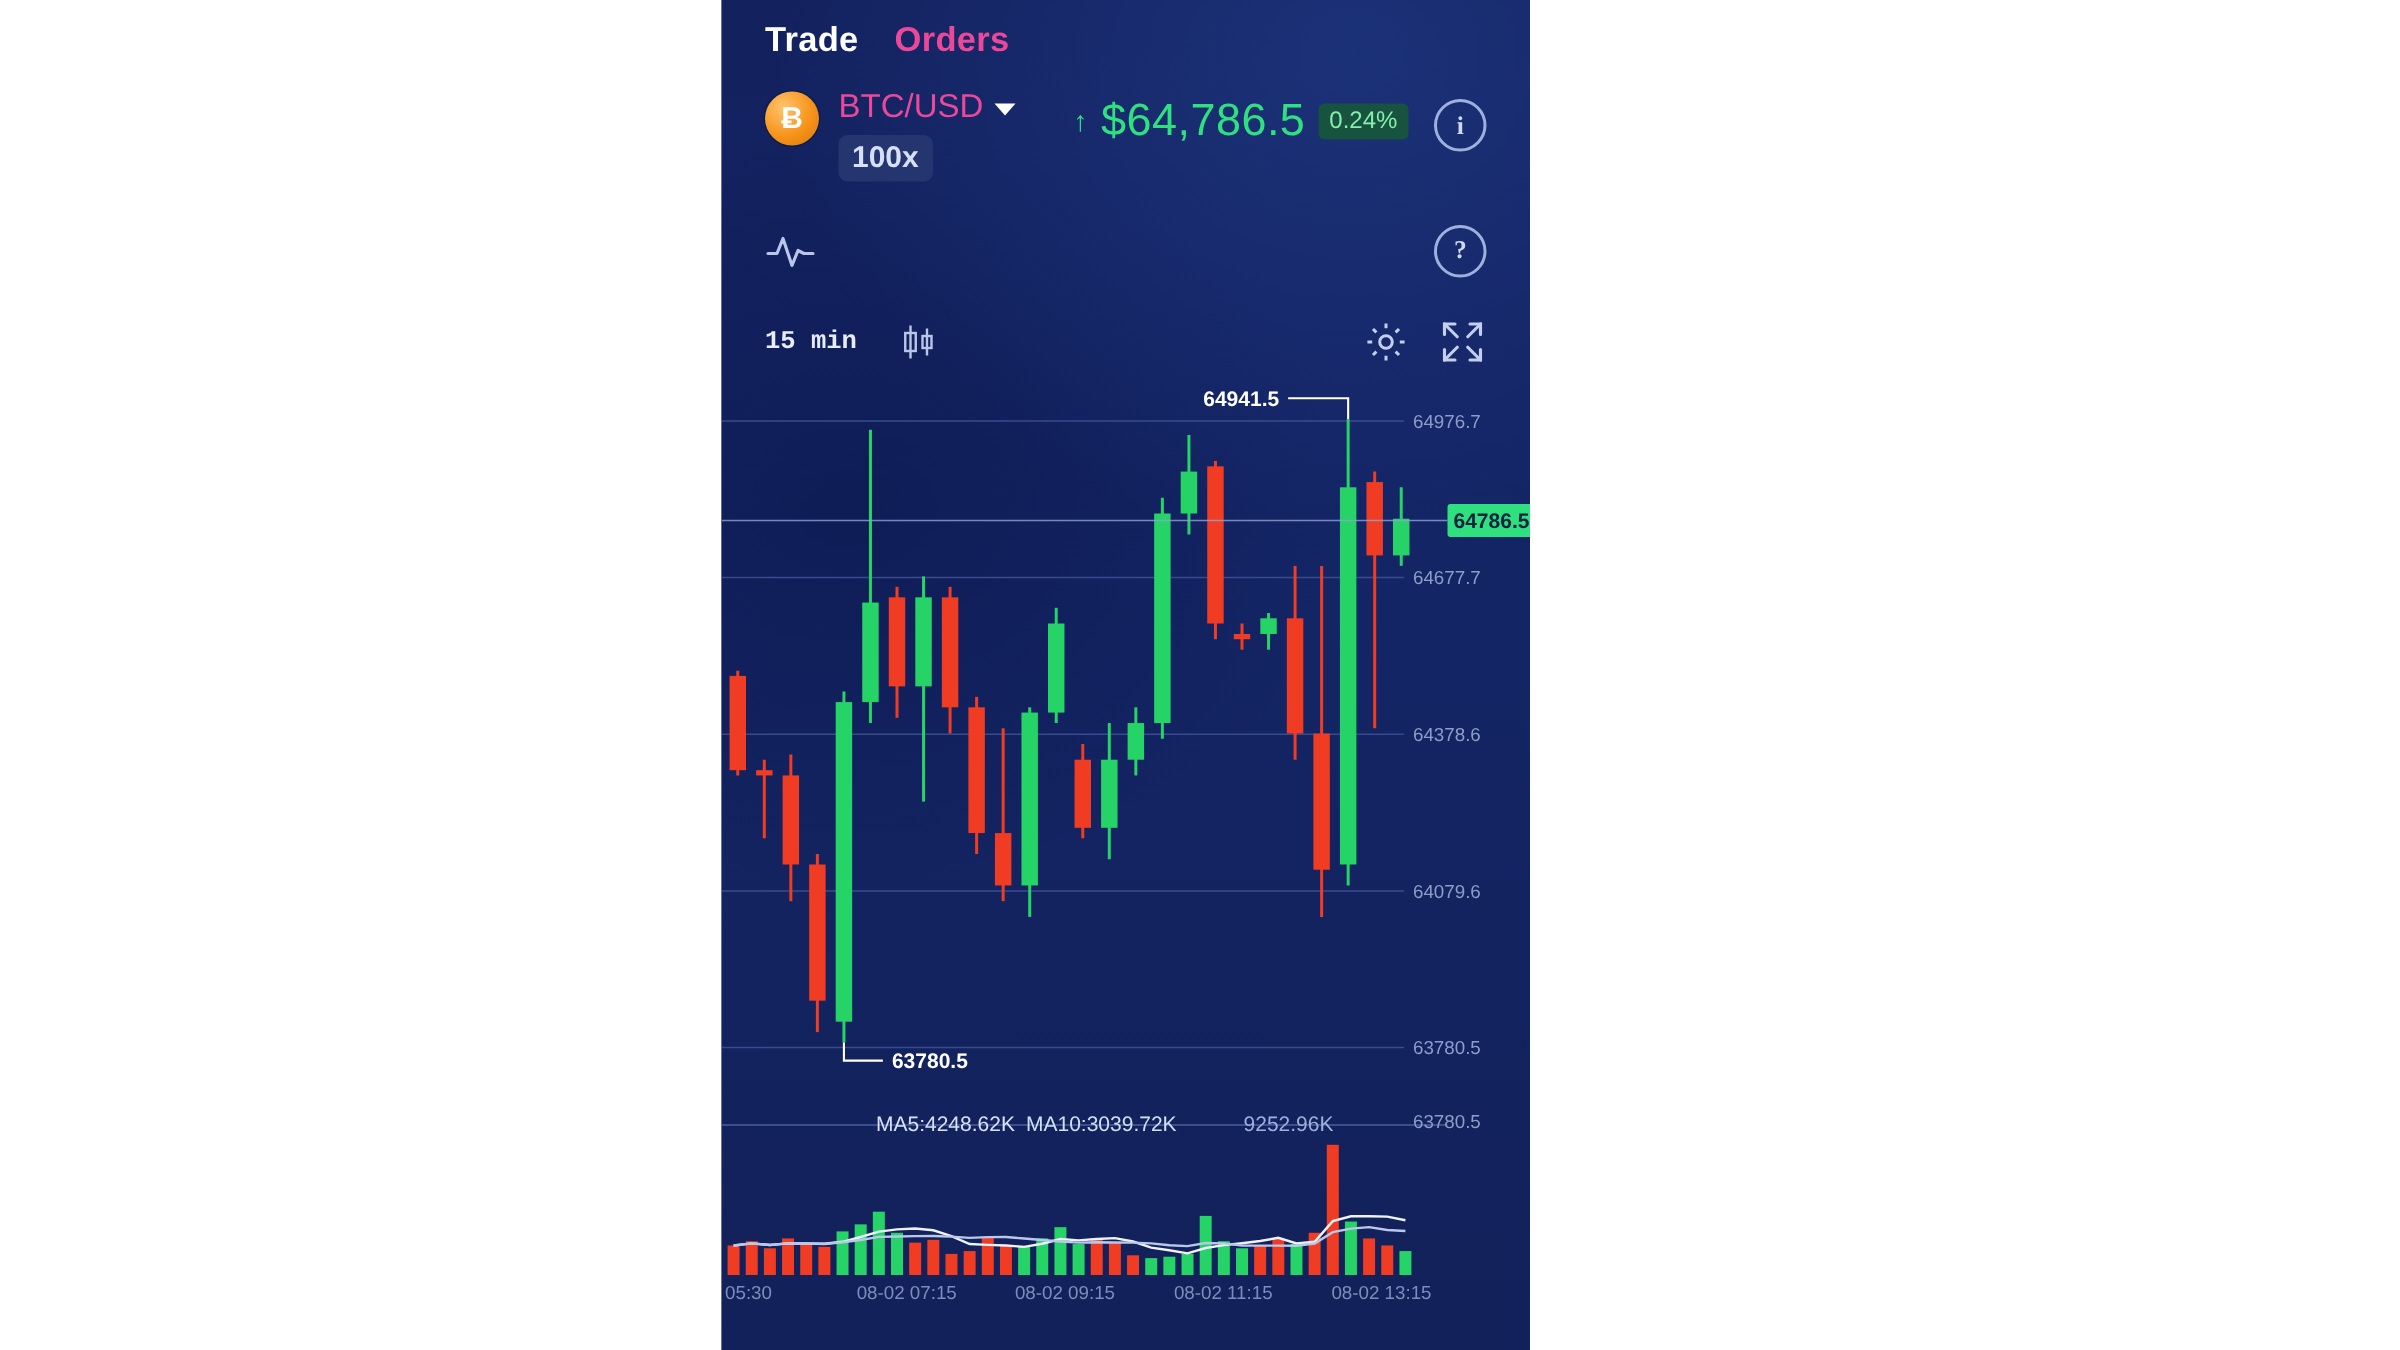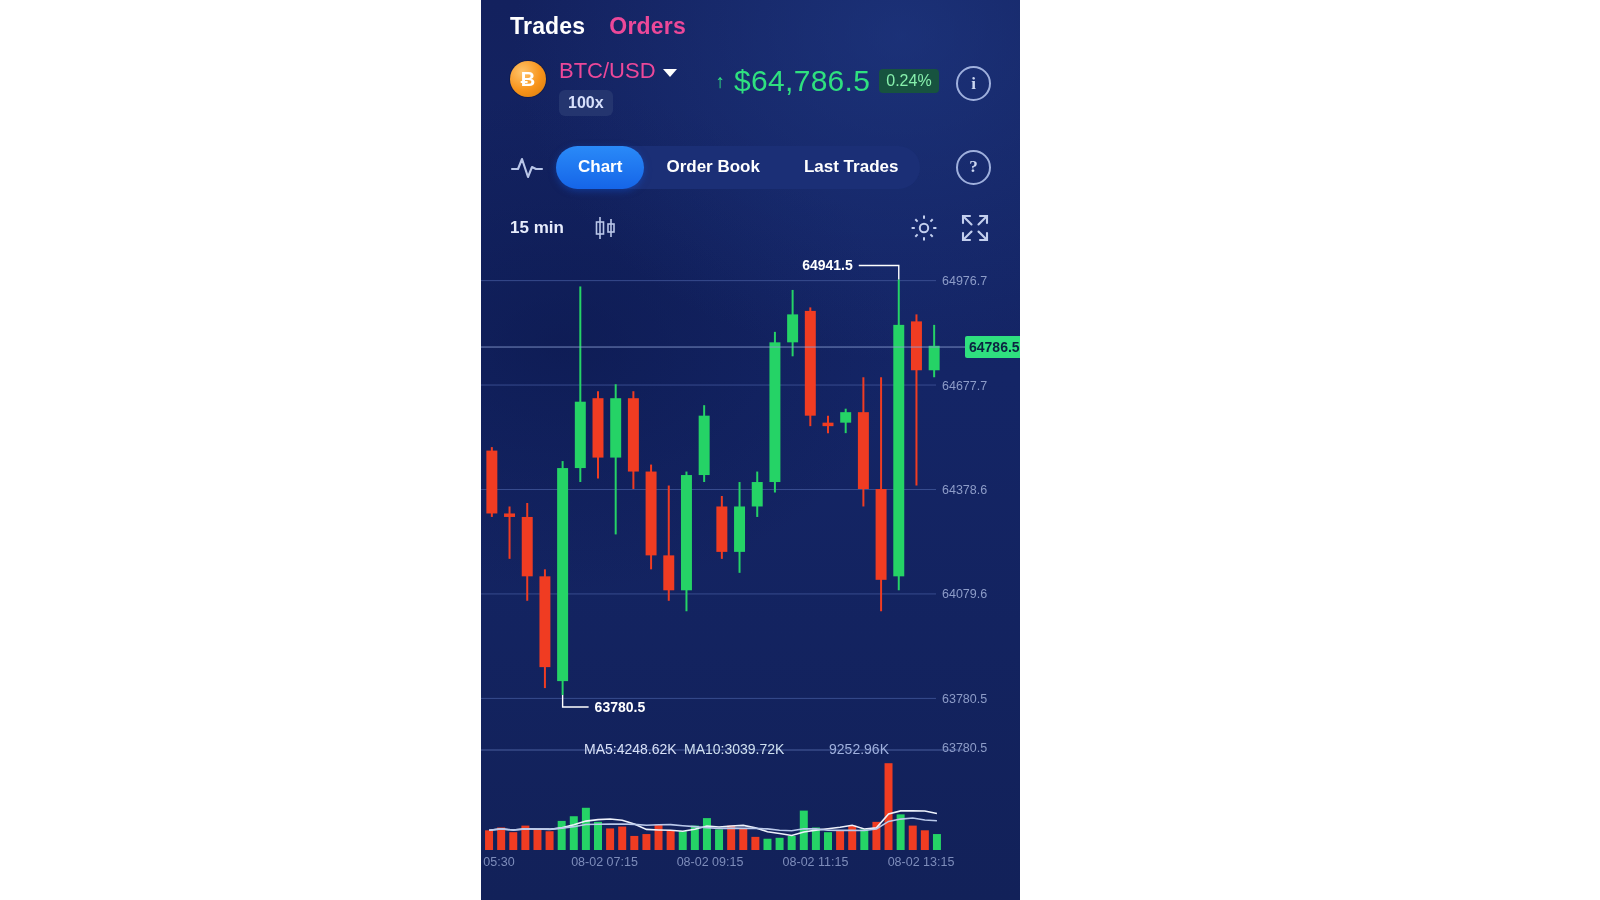--- a/index.html
+++ b/index.html
@@ -38,21 +38,21 @@
     background:radial-gradient(circle at 34% 30%,#ffc46b 0%,#f7931a 55%,#d67a09 100%);
     display:flex;align-items:center;justify-content:center;
     color:#fff;font-weight:bold;font-size:20px;flex:none;margin-top:3px;
     box-shadow:0 0 0 1px rgba(0,0,0,.18);
   }
   .pairblock{margin-left:13px;}
   .pairname{display:flex;align-items:center;gap:7px;color:#ec4899;font-size:22px;font-weight:500;line-height:26px;}
   .chev{width:0;height:0;border-left:7px solid transparent;border-right:7px solid transparent;border-top:8px solid #ffffff;margin-top:3px;}
   .lev{
     display:inline-block;margin-top:6px;background:#24356f;color:#d7e0fb;
-    font-size:16px;font-weight:bold;padding:4px 9px;border-radius:6px;
+    font-size:20px;font-weight:bold;padding:4px 9px;border-radius:6px;
   }
   .pricewrap{display:flex;align-items:center;gap:9px;margin-left:39px;margin-top:6px;}
   .arrowup{color:#2fe07f;font-size:19px;line-height:19px;}
   .price{color:#2fe07f;font-size:30px;font-weight:500;letter-spacing:.3px;}
   .pct{background:#17533f;color:#86efac;font-size:16px;padding:3px 7px;border-radius:4px;}
   .circbtn{
     margin-left:auto;width:31px;height:31px;border-radius:50%;
     border:2px solid #9fb0dd;color:#cdd8f2;
     display:flex;align-items:center;justify-content:center;
     font-size:17px;font-family:"Liberation Serif", serif;font-weight:bold;margin-top:8px;flex:none;
@@ -66,21 +66,21 @@
     background:#1b2f76;border-radius:22px;height:43px;padding:0;
   }
   .seg{
     height:43px;display:flex;align-items:center;justify-content:center;
     color:#ffffff;font-size:17px;font-weight:bold;padding:0 22px;border-radius:22px;white-space:nowrap;
   }
   .seg.active{background:linear-gradient(180deg,#2a8af8 0%,#1565e8 100%);box-shadow:0 2px 7px rgba(17,79,200,.5);}
   .helpbtn{margin-left:auto;margin-top:0;}
 
   
-  .ctrow{display:flex;align-items:center;padding:0 29px;height:60px;}
+  .ctrow{display:flex;align-items:center;padding:0 29px;height:60px;font-family:Liberation Mono, monospace;}
   .interval{color:#e7ecfb;font-size:17px;font-weight:bold;}
   .candleicon{margin-left:26px;width:30px;height:30px;}
   .ctright{margin-left:auto;display:flex;align-items:center;gap:20px;}
 
   
   .chart{position:relative;height:612px;width:539px;}
   .chart svg{display:block;}
   .axlabel{fill:#8d9cc8;font-size:12.5px;font-family:"Liberation Sans",sans-serif;}
   .annot{fill:#ffffff;font-size:14px;font-weight:bold;font-family:"Liberation Sans",sans-serif;}
   .matext{font-size:14px;font-family:"Liberation Sans",sans-serif;}
@@ -88,21 +88,21 @@
   .pricebadge{fill:#2fe07f;}
   .pricebadgetxt{fill:#0b2340;font-size:14px;font-weight:bold;font-family:"Liberation Sans",sans-serif;}
 </style>
 </head>
 <body>
 
 <div id="stage">
   <div id="app">
 
     <div class="toptabs">
-      <div class="toptab active">Trades</div>
+      <div class="toptab active">Trade</div>
       <div class="toptab inactive">Orders</div>
     </div>
 
     <div class="pairrow">
       <div class="coin">Ƀ</div>
       <div class="pairblock">
         <div class="pairname">
           <span>BTC/USD</span>
           <span class="chev"></span>
         </div>
@@ -113,25 +113,20 @@
         <span class="price">$64,786.5</span>
         <span class="pct">0.24%</span>
       </div>
       <div class="circbtn">i</div>
     </div>
 
     <div class="segrow">
       <svg class="pulse" viewBox="0 0 34 30">
         <path d="M2 17 H8 L12 7 L18 25 L22 15 L26 17 H32" fill="none" stroke="#b9c6e8" stroke-width="2.1" stroke-linecap="round" stroke-linejoin="round"></path>
       </svg>
-      <div class="segs">
-        <div class="seg active">Chart</div>
-        <div class="seg">Order Book</div>
-        <div class="seg">Last Trades</div>
-      </div>
       <div class="circbtn helpbtn">?</div>
     </div>
 
     <div class="ctrow">
       <div class="interval">15 min</div>
       <svg class="candleicon" viewBox="0 0 30 30">
         <line x1="10" y1="4" x2="10" y2="26" stroke="#b9c6e8" stroke-width="1.6"></line>
         <rect x="6.5" y="9" width="7" height="12" fill="none" stroke="#b9c6e8" stroke-width="1.6"></rect>
         <line x1="21" y1="6" x2="21" y2="24" stroke="#b9c6e8" stroke-width="1.6"></line>
         <rect x="18" y="11" width="6" height="8" fill="none" stroke="#b9c6e8" stroke-width="1.6"></rect>

